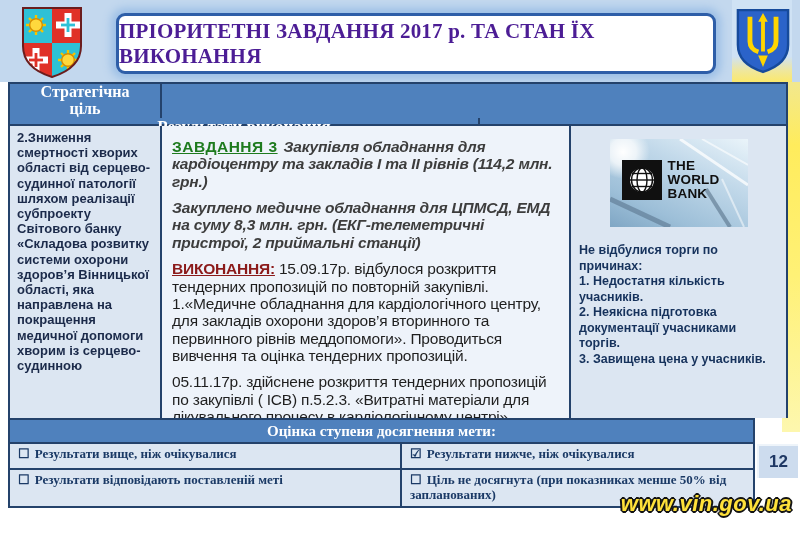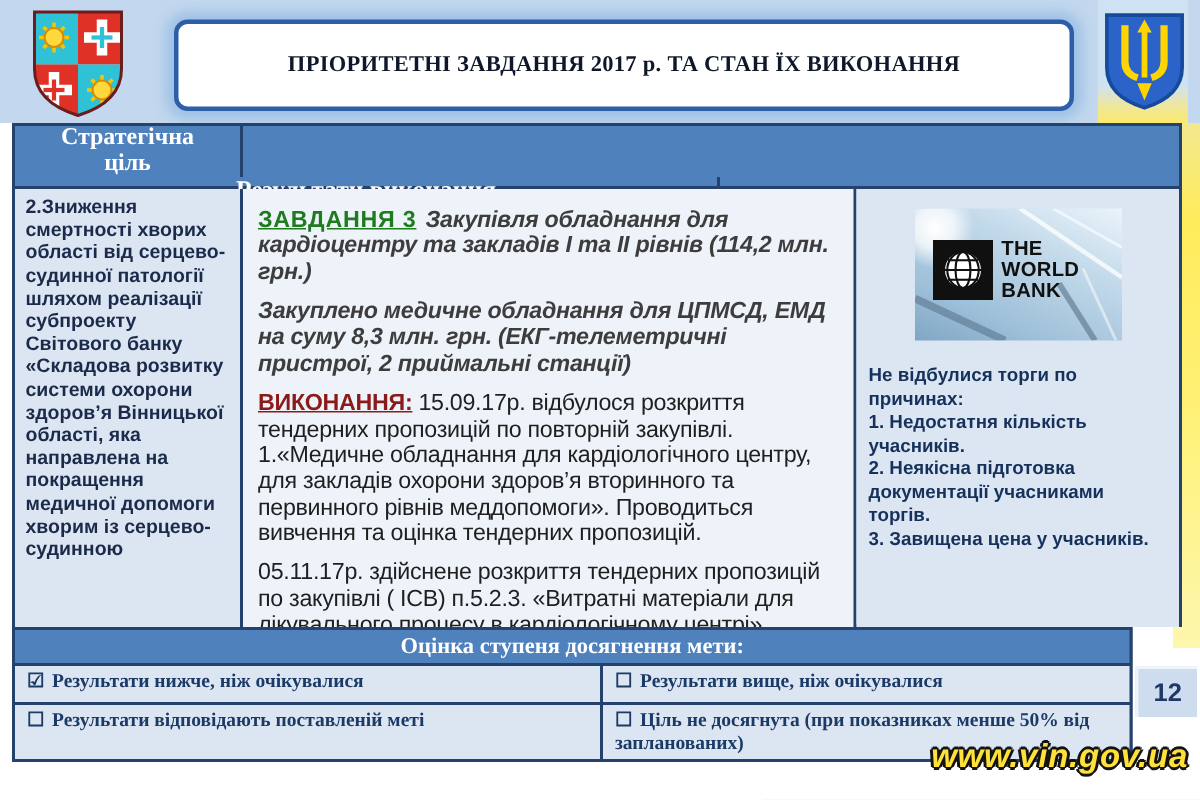--- a/index.html
+++ b/index.html
@@ -19,22 +19,22 @@
   }
   .coat-of-arms{position:absolute;left:20px;top:5px;}
   .trident{position:absolute;left:735px;top:6px;}
   .title-box{
     position:absolute;left:116px;top:13px;width:594px;height:55px;
     background:#ffffff;border:3px solid #2e5ea8;border-radius:9px;
     box-shadow:0 0 9px 5px #9cbfe6;
     display:flex;align-items:center;justify-content:center;
   }
   .title-box span{
-    font-family:"Liberation Serif",serif;font-weight:bold;font-size:15px;
-    color:#0f172a;text-align:right;letter-spacing:.2px;
+    font-family:"Liberation Serif",serif;font-weight:bold;font-size:21px;
+    color:#4c1d95;text-align:left;letter-spacing:.2px;
   }
   
   .main-table{
     position:absolute;left:8px;top:82px;width:780px;height:336px;
     border:2px solid #24426b;box-sizing:border-box;z-index:1;background:#eef3fa;
   }
   .mt-header{display:flex;height:40px;background:#4f81bd;border-bottom:2px solid #24426b;flex-direction:column;}
   .mt-header .hcell{
     color:#ffffff;font-family:"Liberation Serif",serif;font-weight:bold;
     display:flex;align-items:center;justify-content:center;text-align:center;
@@ -244,21 +244,21 @@
         <div>2. Неякісна підготовка документації учасниками торгів.</div>
         <div>3. Завищена цена у учасників.</div>
       </div>
     </div>
   </div>
 </div>
 
 <div class="assessment">
   <div class="as-header">Оцінка ступеня досягнення мети:</div>
   <div class="as-grid">
+    <div class="as-cell"><span class="cb">☐</span><span>Результати вище, ніж очікувалися</span></div>
     <div class="as-cell"><span class="cb">☑</span><span>Результати нижче, ніж очікувалися</span></div>
-    <div class="as-cell"><span class="cb">☐</span><span>Результати вище, ніж очікувалися</span></div>
     <div class="as-cell"><span class="cb">☐</span><span>Результати відповідають поставленій меті</span></div>
     <div class="as-cell"><span class="cb">☐</span><span>Ціль не досягнута (при показниках менше 50% від запланованих)</span></div>
   </div>
 </div>
 
 <div class="page-box">12</div>
 <div class="website">www.vin.gov.ua</div>
 
 </body></html>

